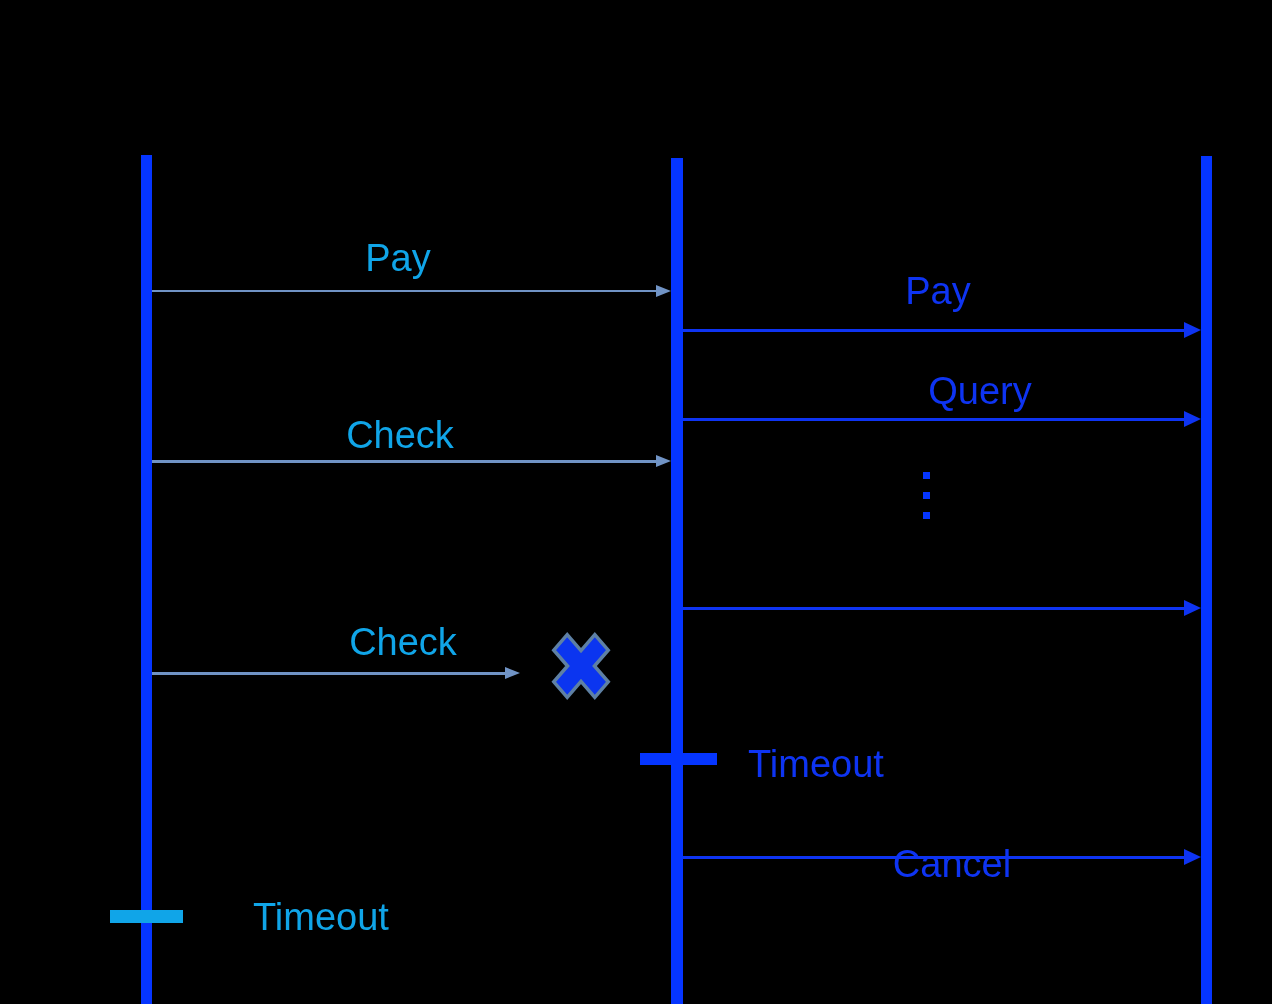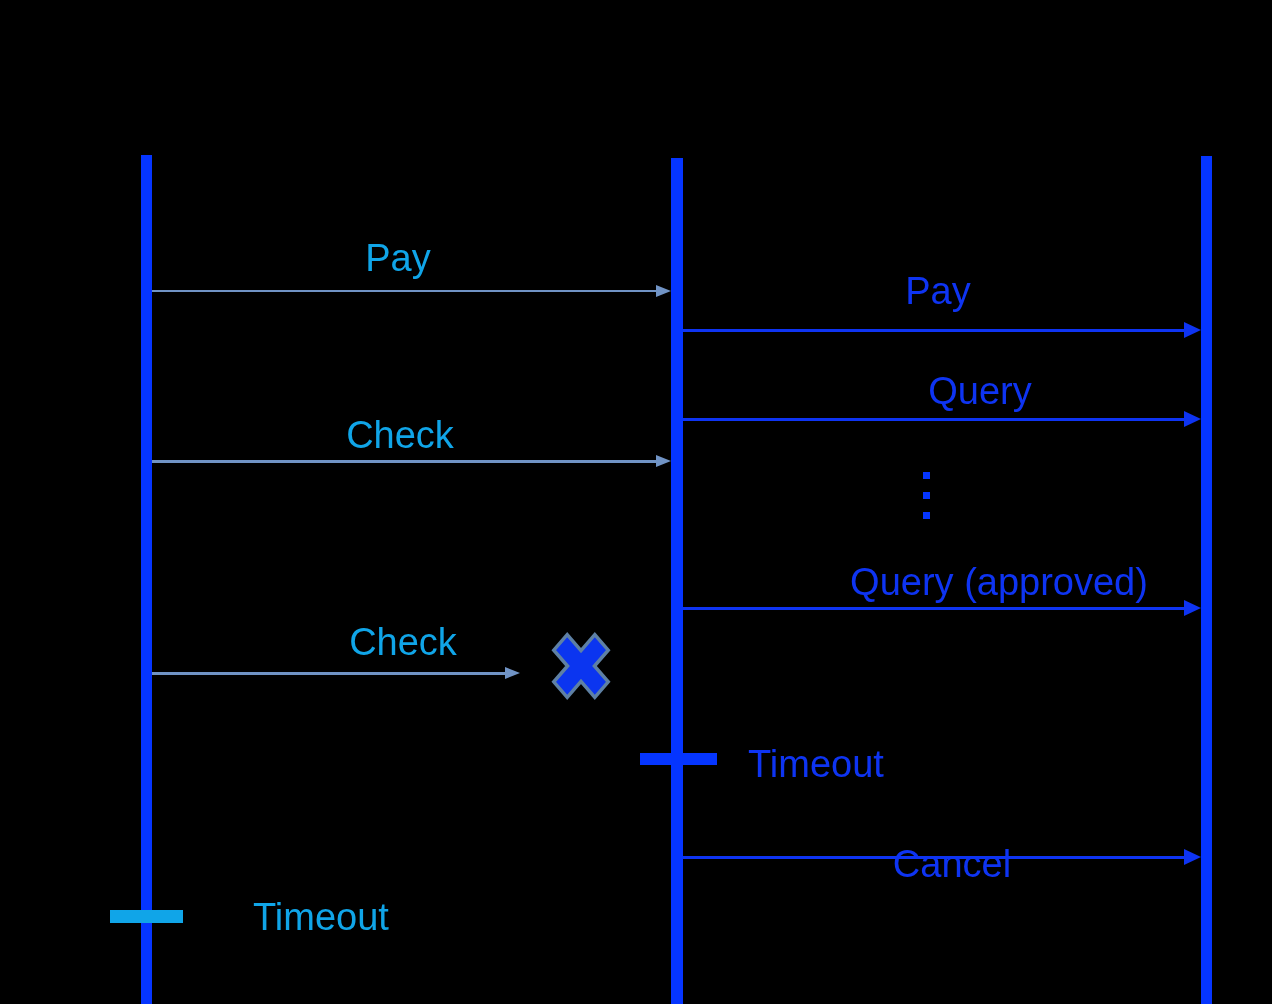--- a/index.html
+++ b/index.html
@@ -73,21 +73,20 @@
   <div class="msg-label cyan-text" style="left:400px;top:416px;">Check</div>
   <div class="line slate" style="left:152px;top:460.25px;width:505px;"></div>
   <div class="head slate" style="left:656px;top:455px;"></div>
 
   <div>
     <div class="dot" style="left:923px;top:472px;"></div>
     <div class="dot" style="left:923px;top:492px;"></div>
     <div class="dot" style="left:923px;top:512px;"></div>
   </div>
 
-  <div class="msg-label blue-text" style="left:999px;top:563px;">Query (approved)</div>
   <div class="line blue" style="left:683px;top:606.5px;width:501px;"></div>
   <div class="head blue" style="left:1184px;top:600px;"></div>
 
   <div class="msg-label cyan-text" style="left:403px;top:623px;">Check</div>
   <div class="line slate" style="left:152px;top:672.25px;width:353px;"></div>
   <div class="head slate" style="left:505px;top:667px;"></div>
 
   <svg class="x-marker" style="left:549px;top:629px;" width="64" height="74" viewBox="0 0 64 74">
     <path d="M -9.5,-29 L 9.5,-29 L 9.5,-9.5 L 29,-9.5 L 29,9.5 L 9.5,9.5 L 9.5,29 L -9.5,29 L -9.5,9.5 L -29,9.5 L -29,-9.5 L -9.5,-9.5 Z" transform="translate(32,37) scale(1,1.15) rotate(45)" fill="#0B35F0" stroke="#5E80A4" stroke-width="3.5" vector-effect="non-scaling-stroke"></path>
   </svg>

